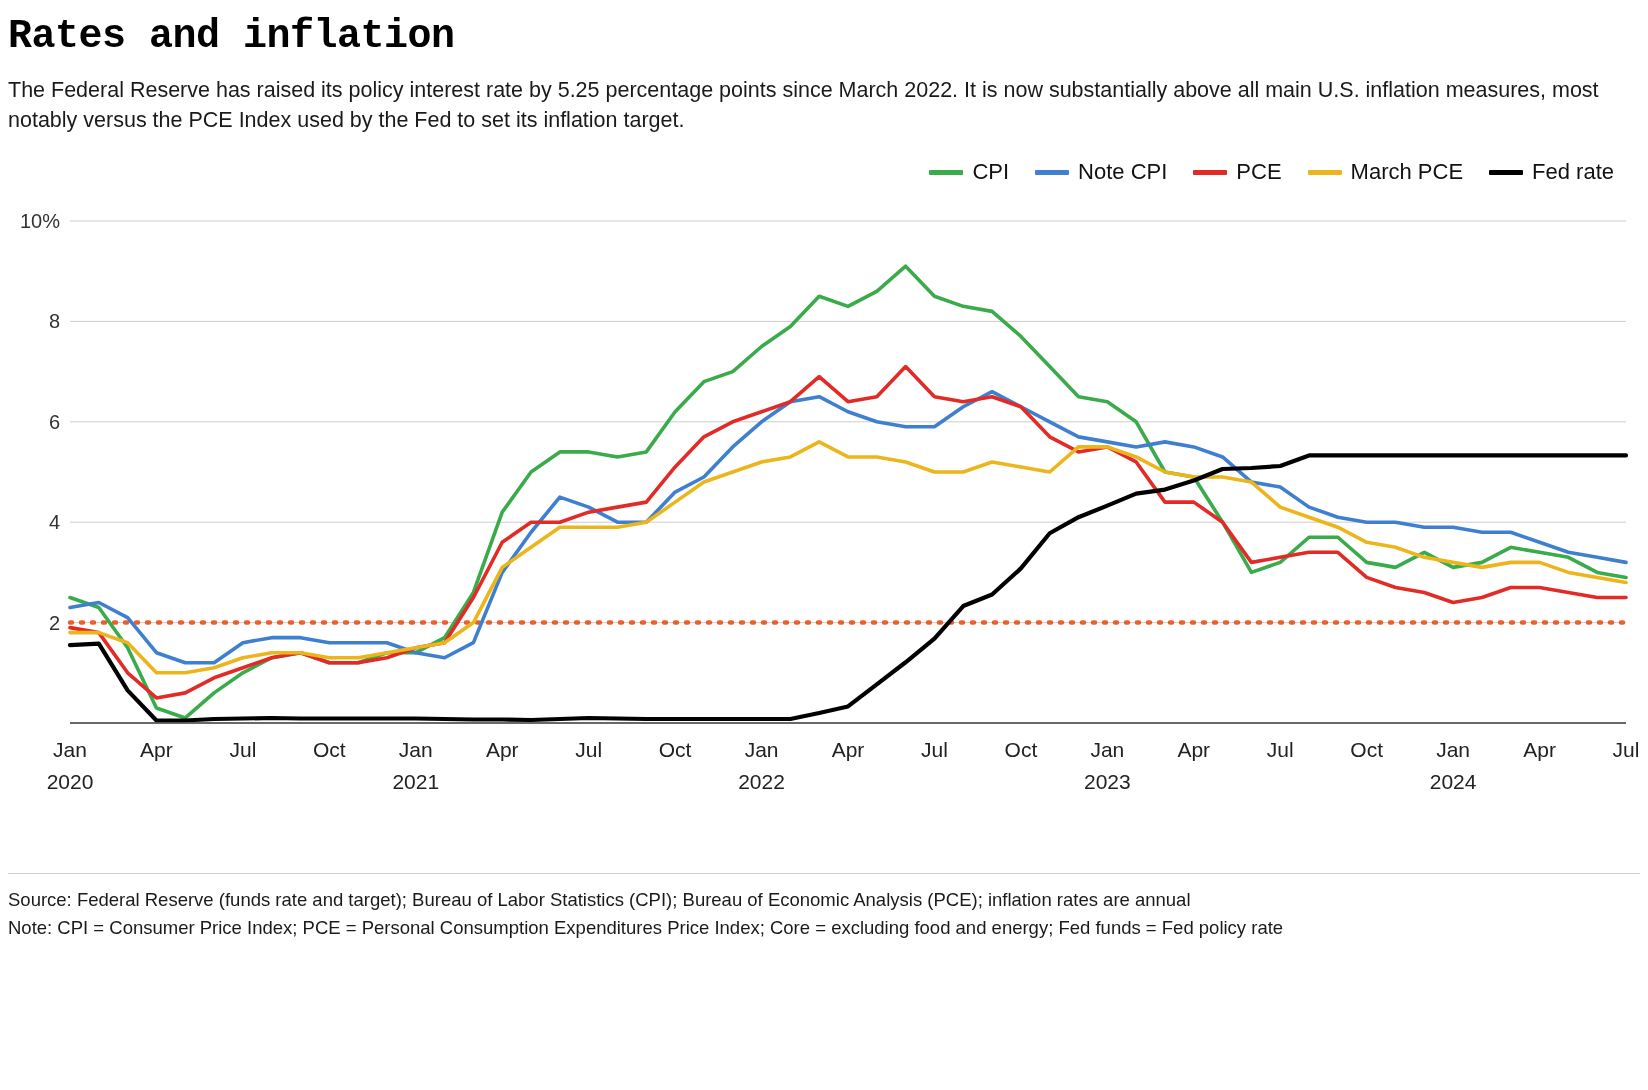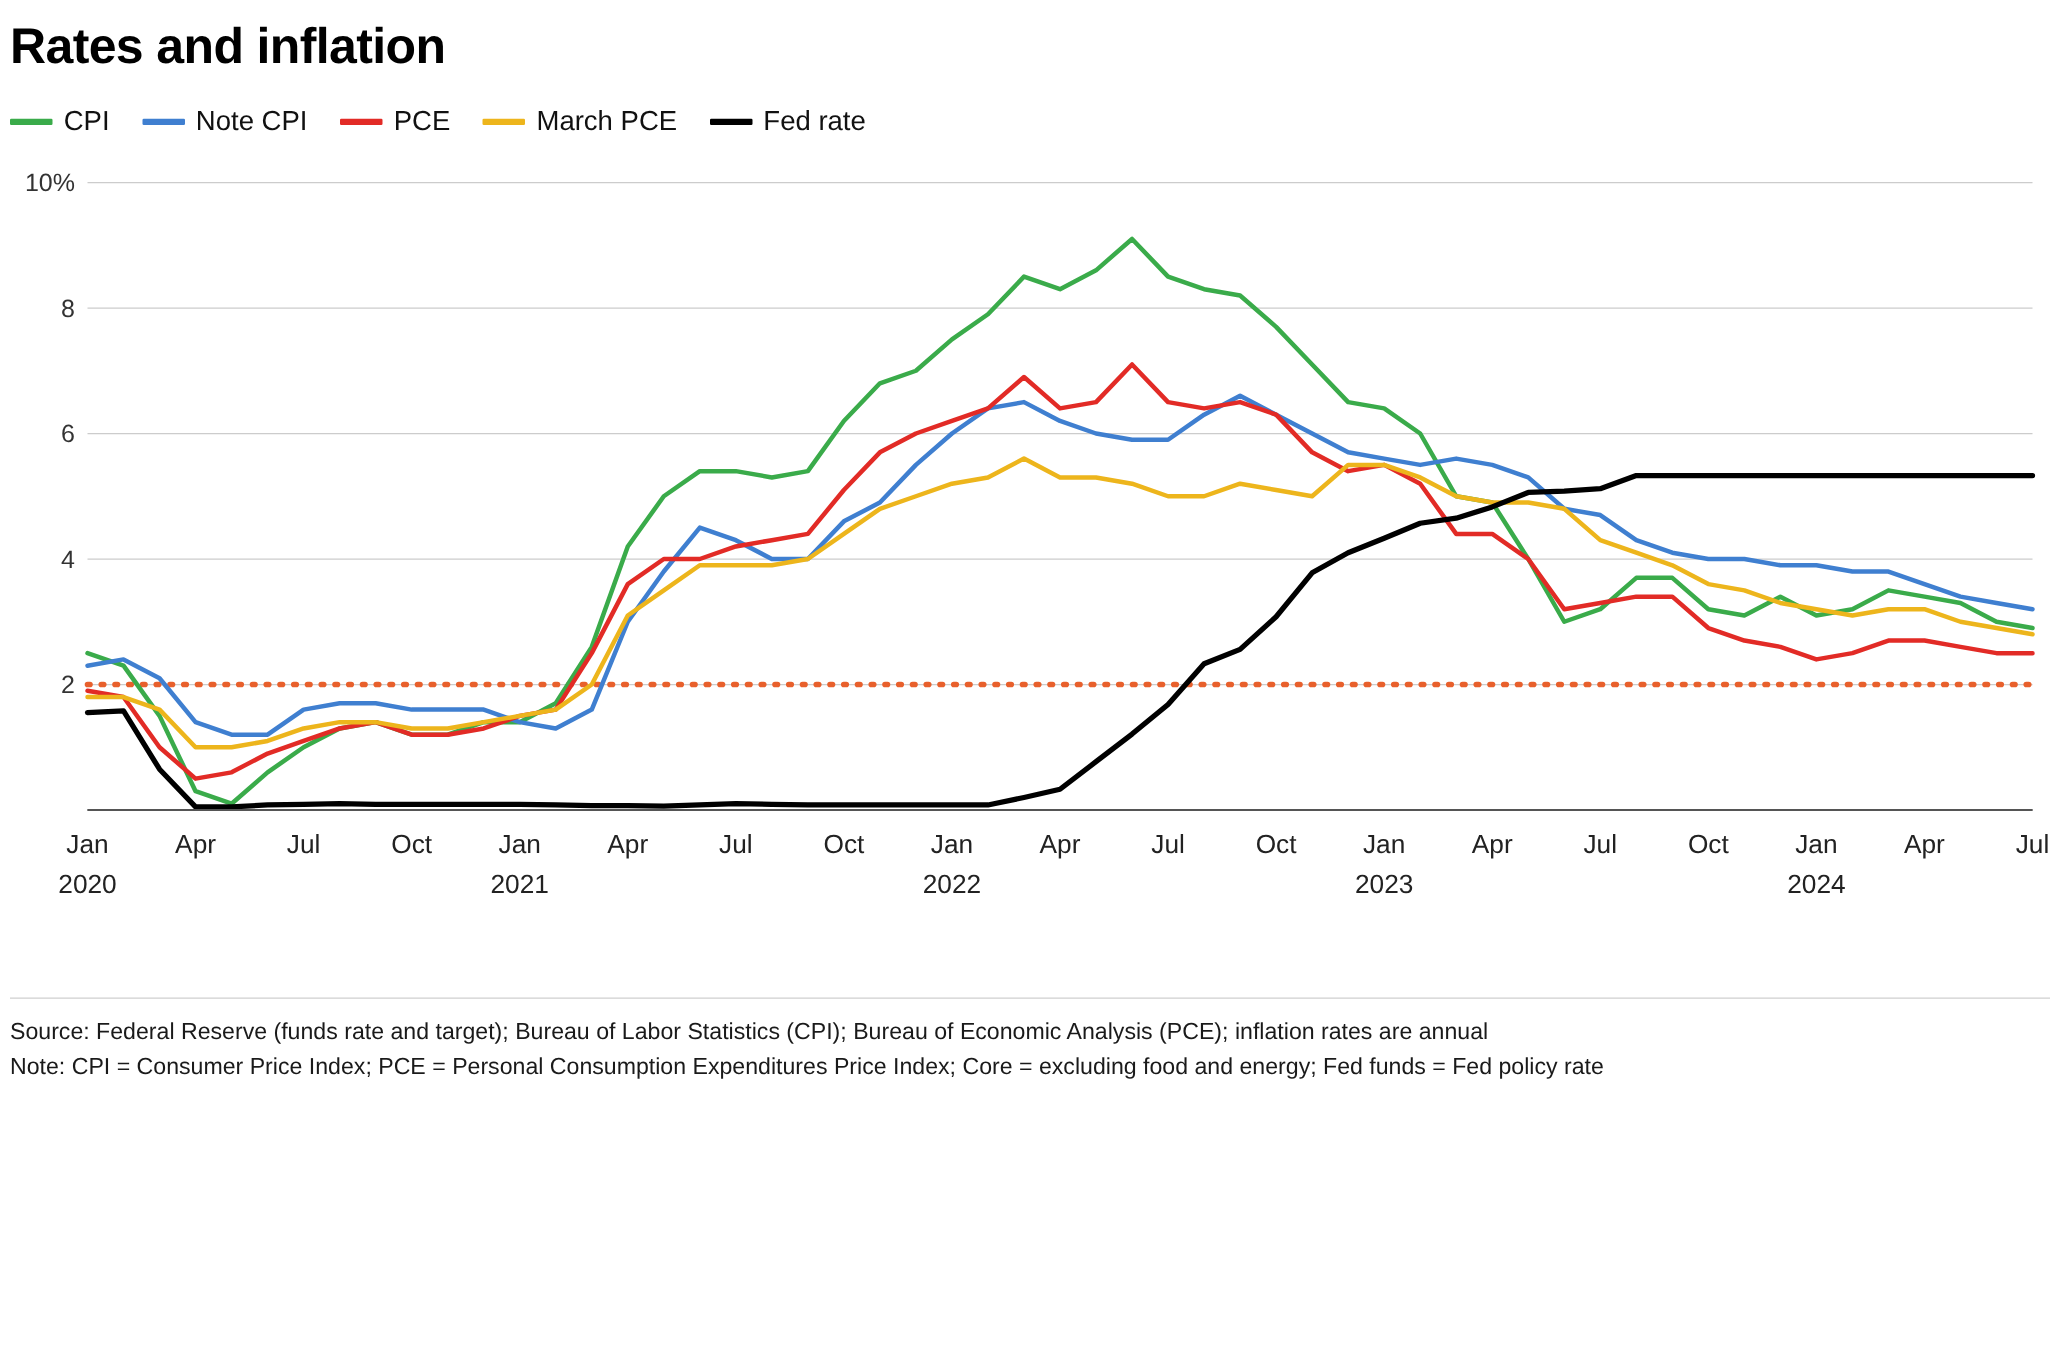--- a/index.html
+++ b/index.html
@@ -21,34 +21,36 @@
     box-sizing: border-box;
     padding: 0 8px;
   }
   .title {
     font-size: 40px;
     font-weight: bold;
     letter-spacing: -0.5px;
     margin: 14px 0 0 0;
     line-height: 1.15;
     color: #000;
+    font-family: Liberation Mono, monospace;
   }
   .subtitle {
     font-size: 21.5px;
     line-height: 1.38;
     margin: 16px 0 0 0;
     color: #1a1a1a;
     max-width: 1620px;
   }
   .legend {
     display: flex;
     align-items: center;
     gap: 0px;
     margin-top: 24px;
     flex-wrap: nowrap;
+    justify-content: flex-end;
   }
   .legend-item {
     display: flex;
     align-items: center;
     margin-right: 26px;
   }
   .legend-swatch {
     width: 34px;
     height: 5px;
     border-radius: 1px;
@@ -99,20 +101,21 @@
     line-height: 1.5;
     color: #1a1a1a;
   }
 </style>
 </head>
 <body>
 
 <div class="page">
 
   <h1 class="title">Rates and inflation</h1>
+  <p class="subtitle">The Federal Reserve has raised its policy interest rate by 5.25 percentage points since March 2022. It is now substantially above all main U.S. inflation measures, most notably versus the PCE Index used by the Fed to set its inflation target.</p>
 
   <div class="legend" id="legend">
       <div class="legend-item">
         <span class="legend-swatch" style="background: rgb(58, 171, 74);"></span>
         <span class="legend-label">CPI</span>
       </div>
       <div class="legend-item">
         <span class="legend-swatch" style="background: rgb(63, 127, 208);"></span>
         <span class="legend-label">Note CPI</span>
       </div>

